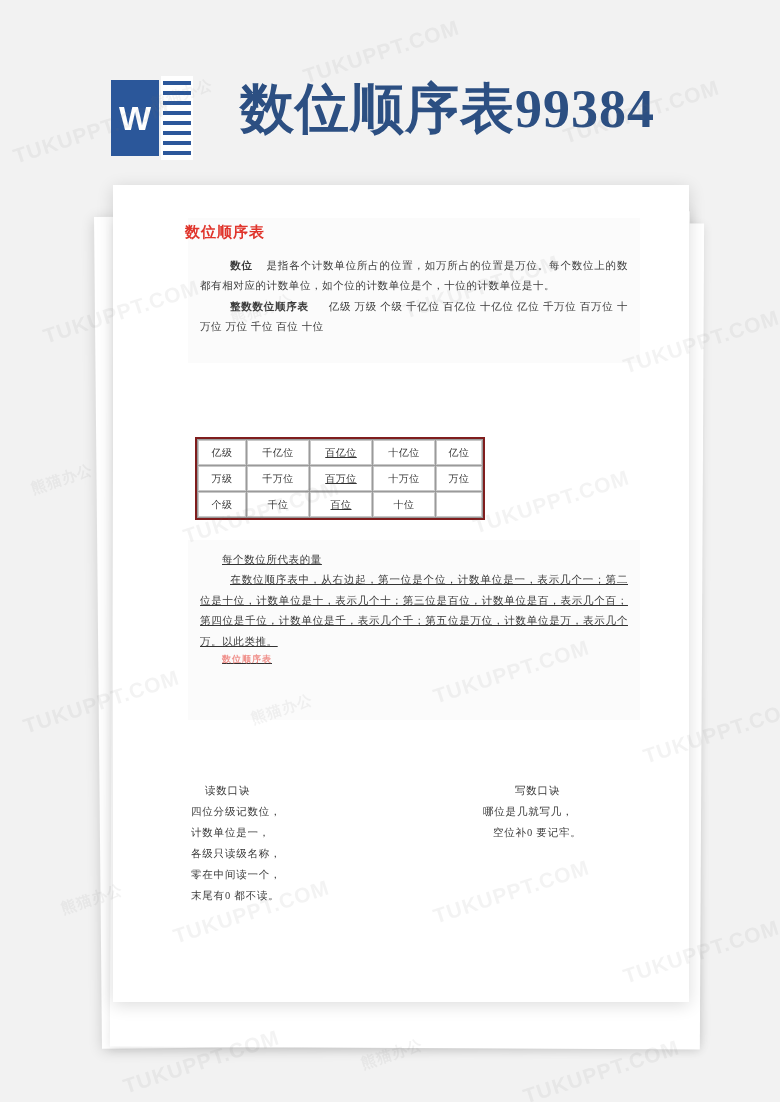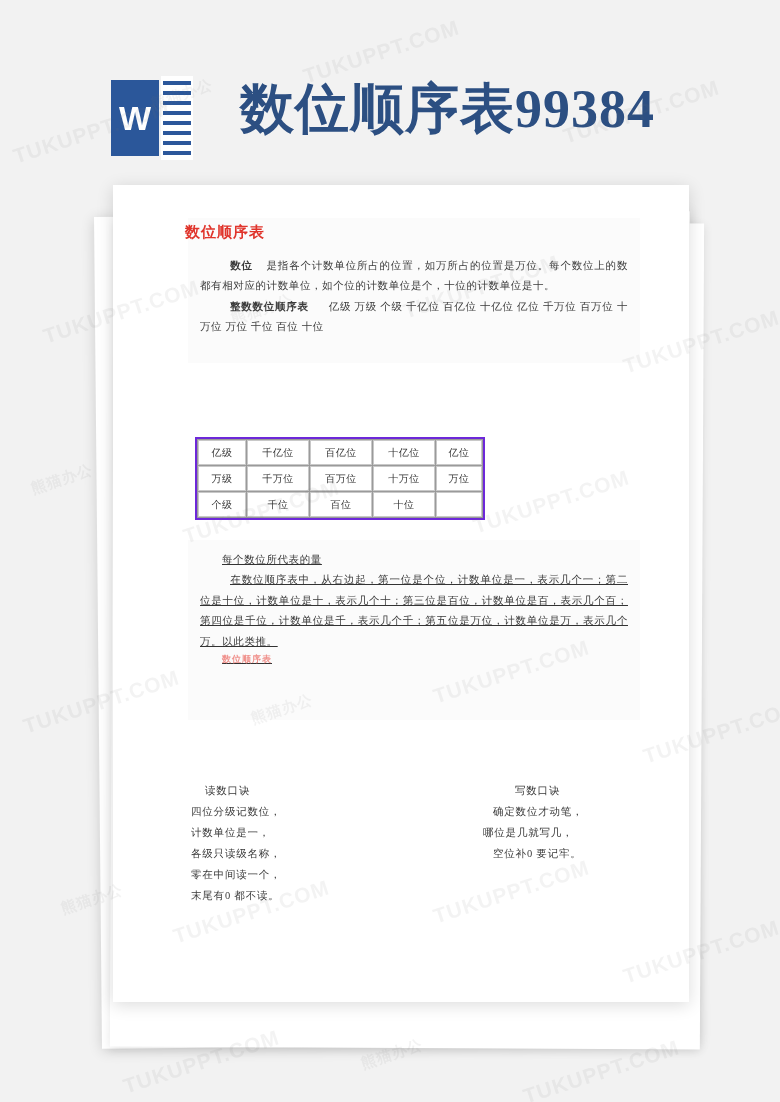--- a/index.html
+++ b/index.html
@@ -217,36 +217,36 @@
 
   
   .grid {
     position: absolute;
     left: 82px;
     top: 252px;
     z-index: 4;
     border-collapse: separate;
     border-spacing: 1px;
     background: #9a9a9a;
-    border: 2px solid #6d28d9;
+    border: 2px solid #7f1d1d;
   }
   .grid td {
     background: #ffffff;
     border: 1px solid #c8c8c8;
     font-size: 10px;
     color: #333333;
     text-align: center;
     height: 21px;
     padding: 1px 4px;
     letter-spacing: 0.5px;
     white-space: nowrap;
   }
   .grid td.c0 { width: 38px; }
   .grid td.c1 { width: 52px; }
-  .grid td.c2 { width: 52px; }
+  .grid td.c2 { width: 52px; text-decoration: underline; }
   .grid td.c3 { width: 52px; }
   .grid td.c4 { width: 36px; }
 
   
   .verse-wrap {
     position: absolute;
     left: 60px;
     top: 575px;
     width: 470px;
     z-index: 4;
@@ -352,21 +352,20 @@
       <div class="verse verse-left">
         <div class="vt head">读数口诀</div>
         <div class="vt">四位分级记数位，</div>
         <div class="vt">计数单位是一，</div>
         <div class="vt">各级只读级名称，</div>
         <div class="vt">零在中间读一个，</div>
         <div class="vt">末尾有0 都不读。</div>
       </div>
       <div class="verse verse-right">
         <div class="vt head">写数口诀</div>
-        <div class="vt ind2">确定数位才动笔，</div>
         <div class="vt">哪位是几就写几，</div>
         <div class="vt ind2">空位补0 要记牢。</div>
       </div>
     </div>
 
   </div>
 </div>
 
 <div class="wm-layer">
   <div class="wm wm-lg" style="left:10px;  top:120px;">TUKUPPT.COM</div>

